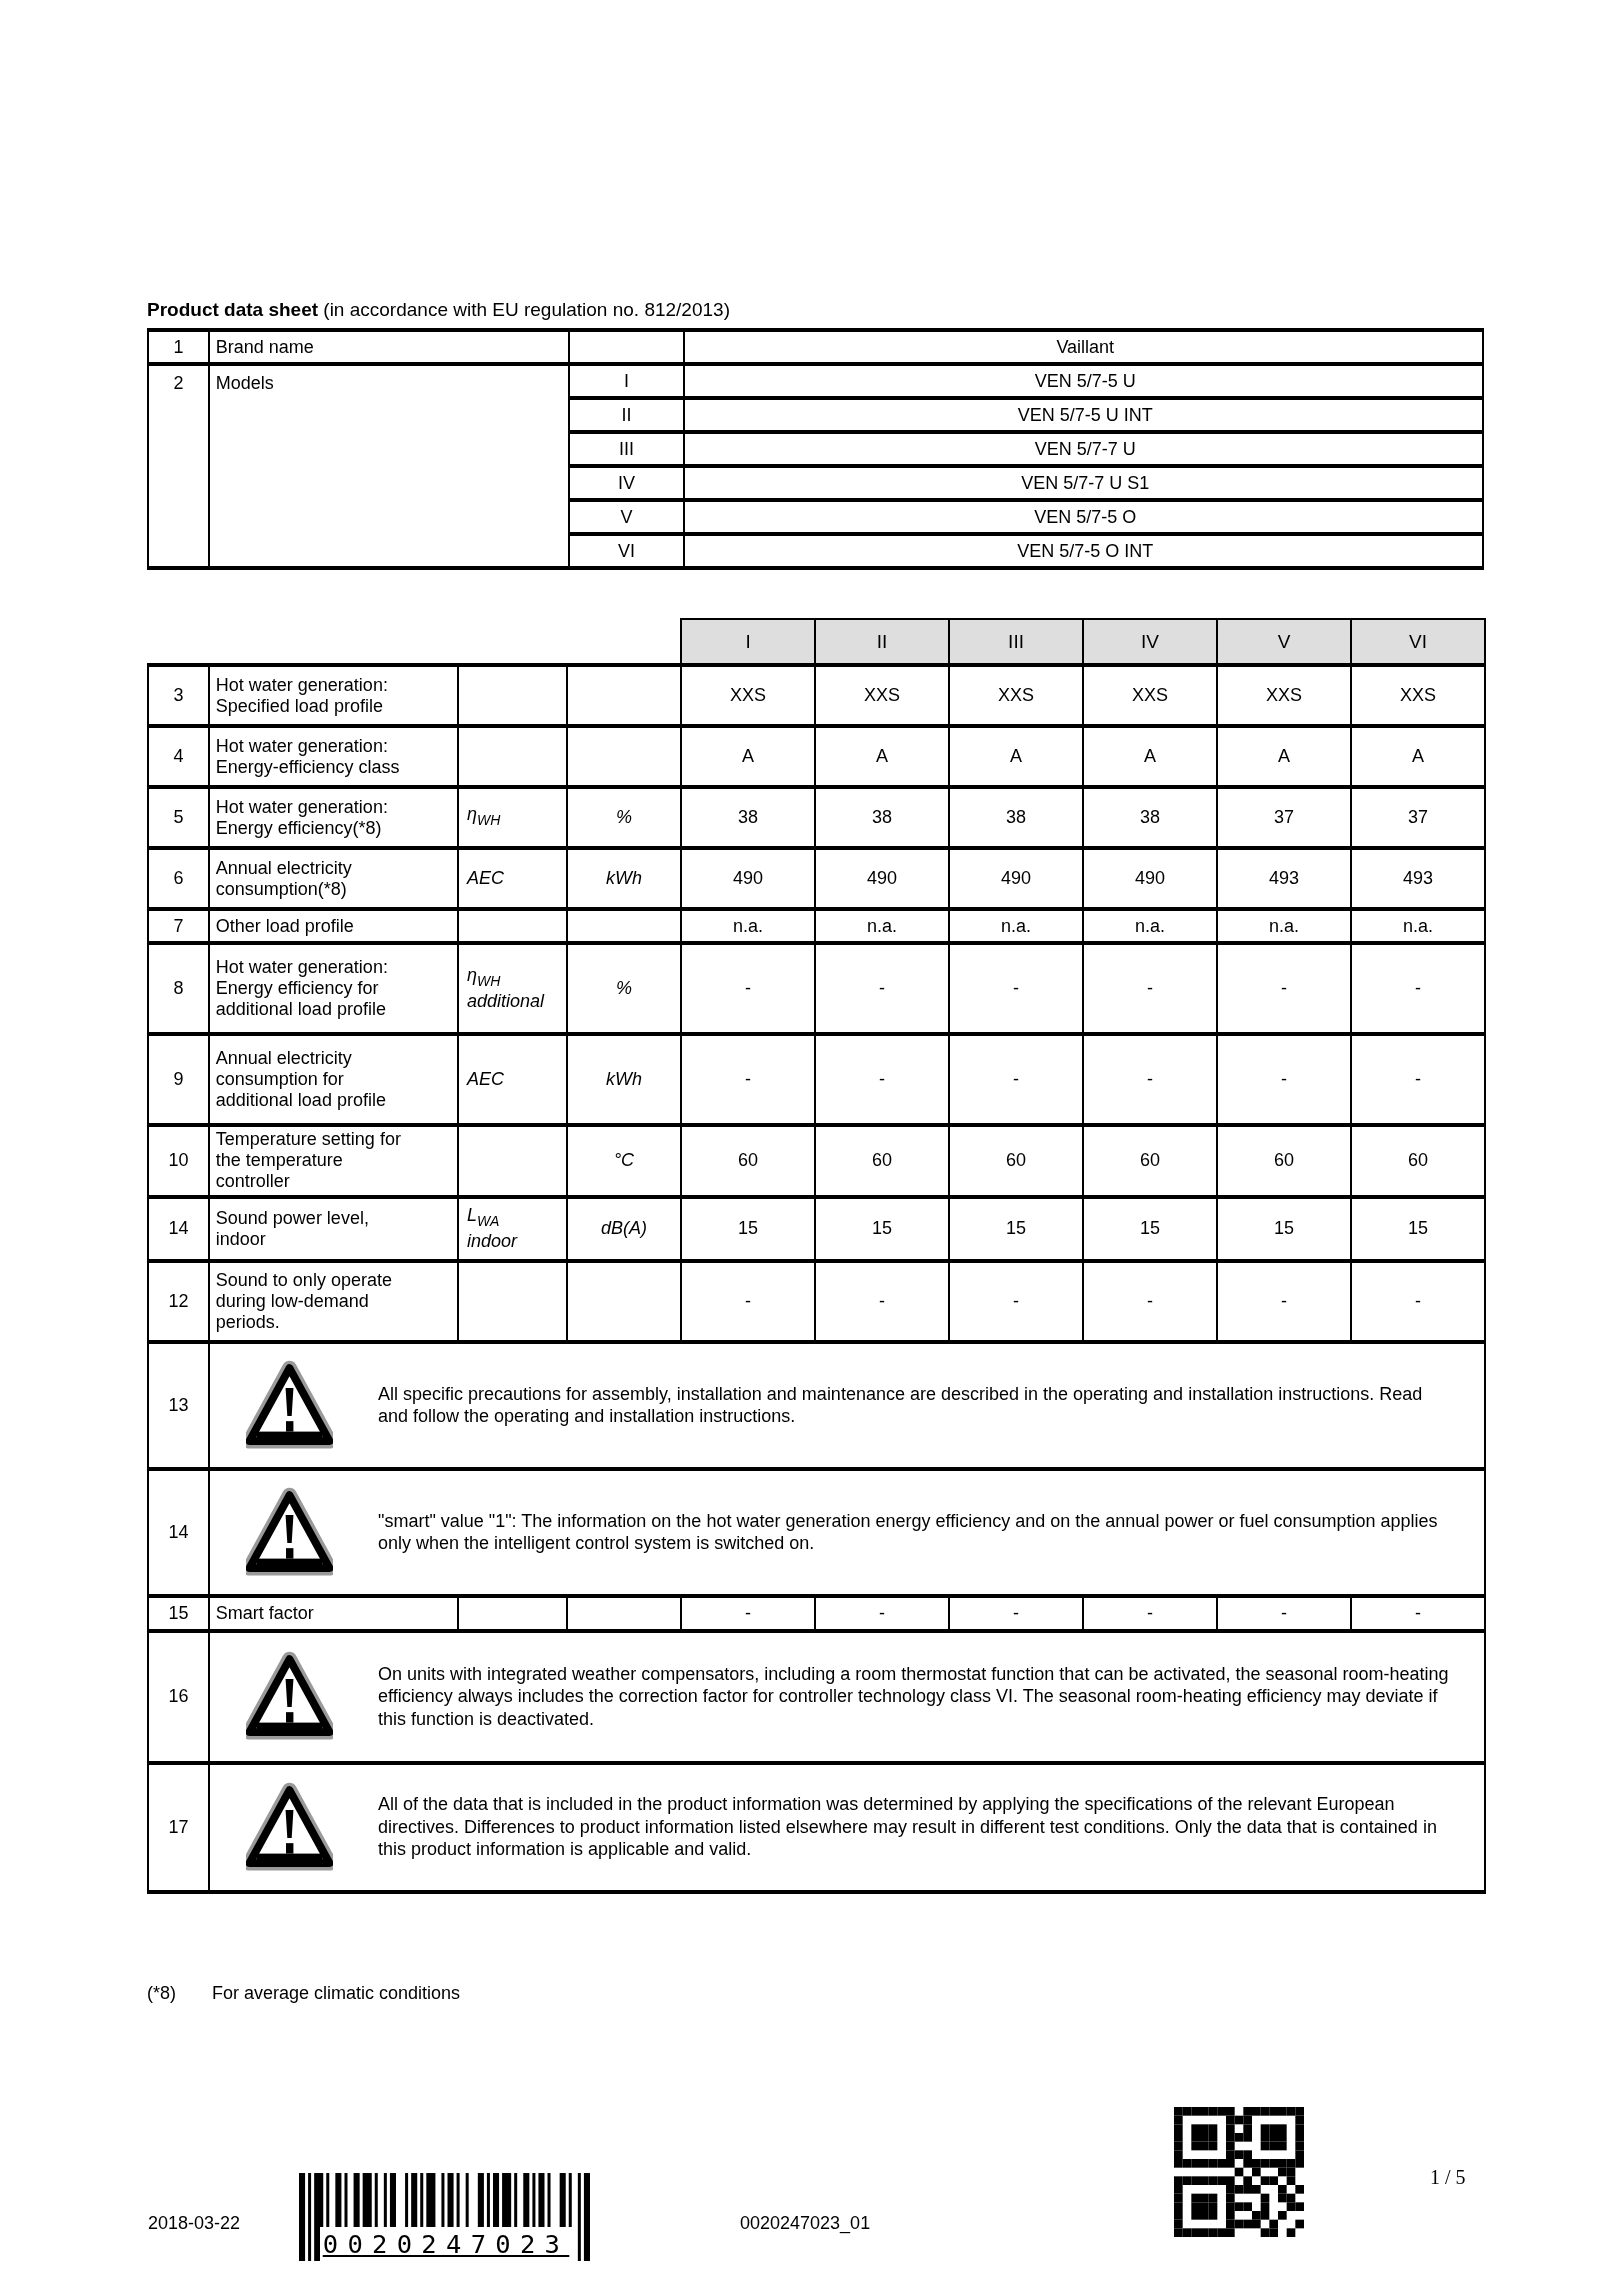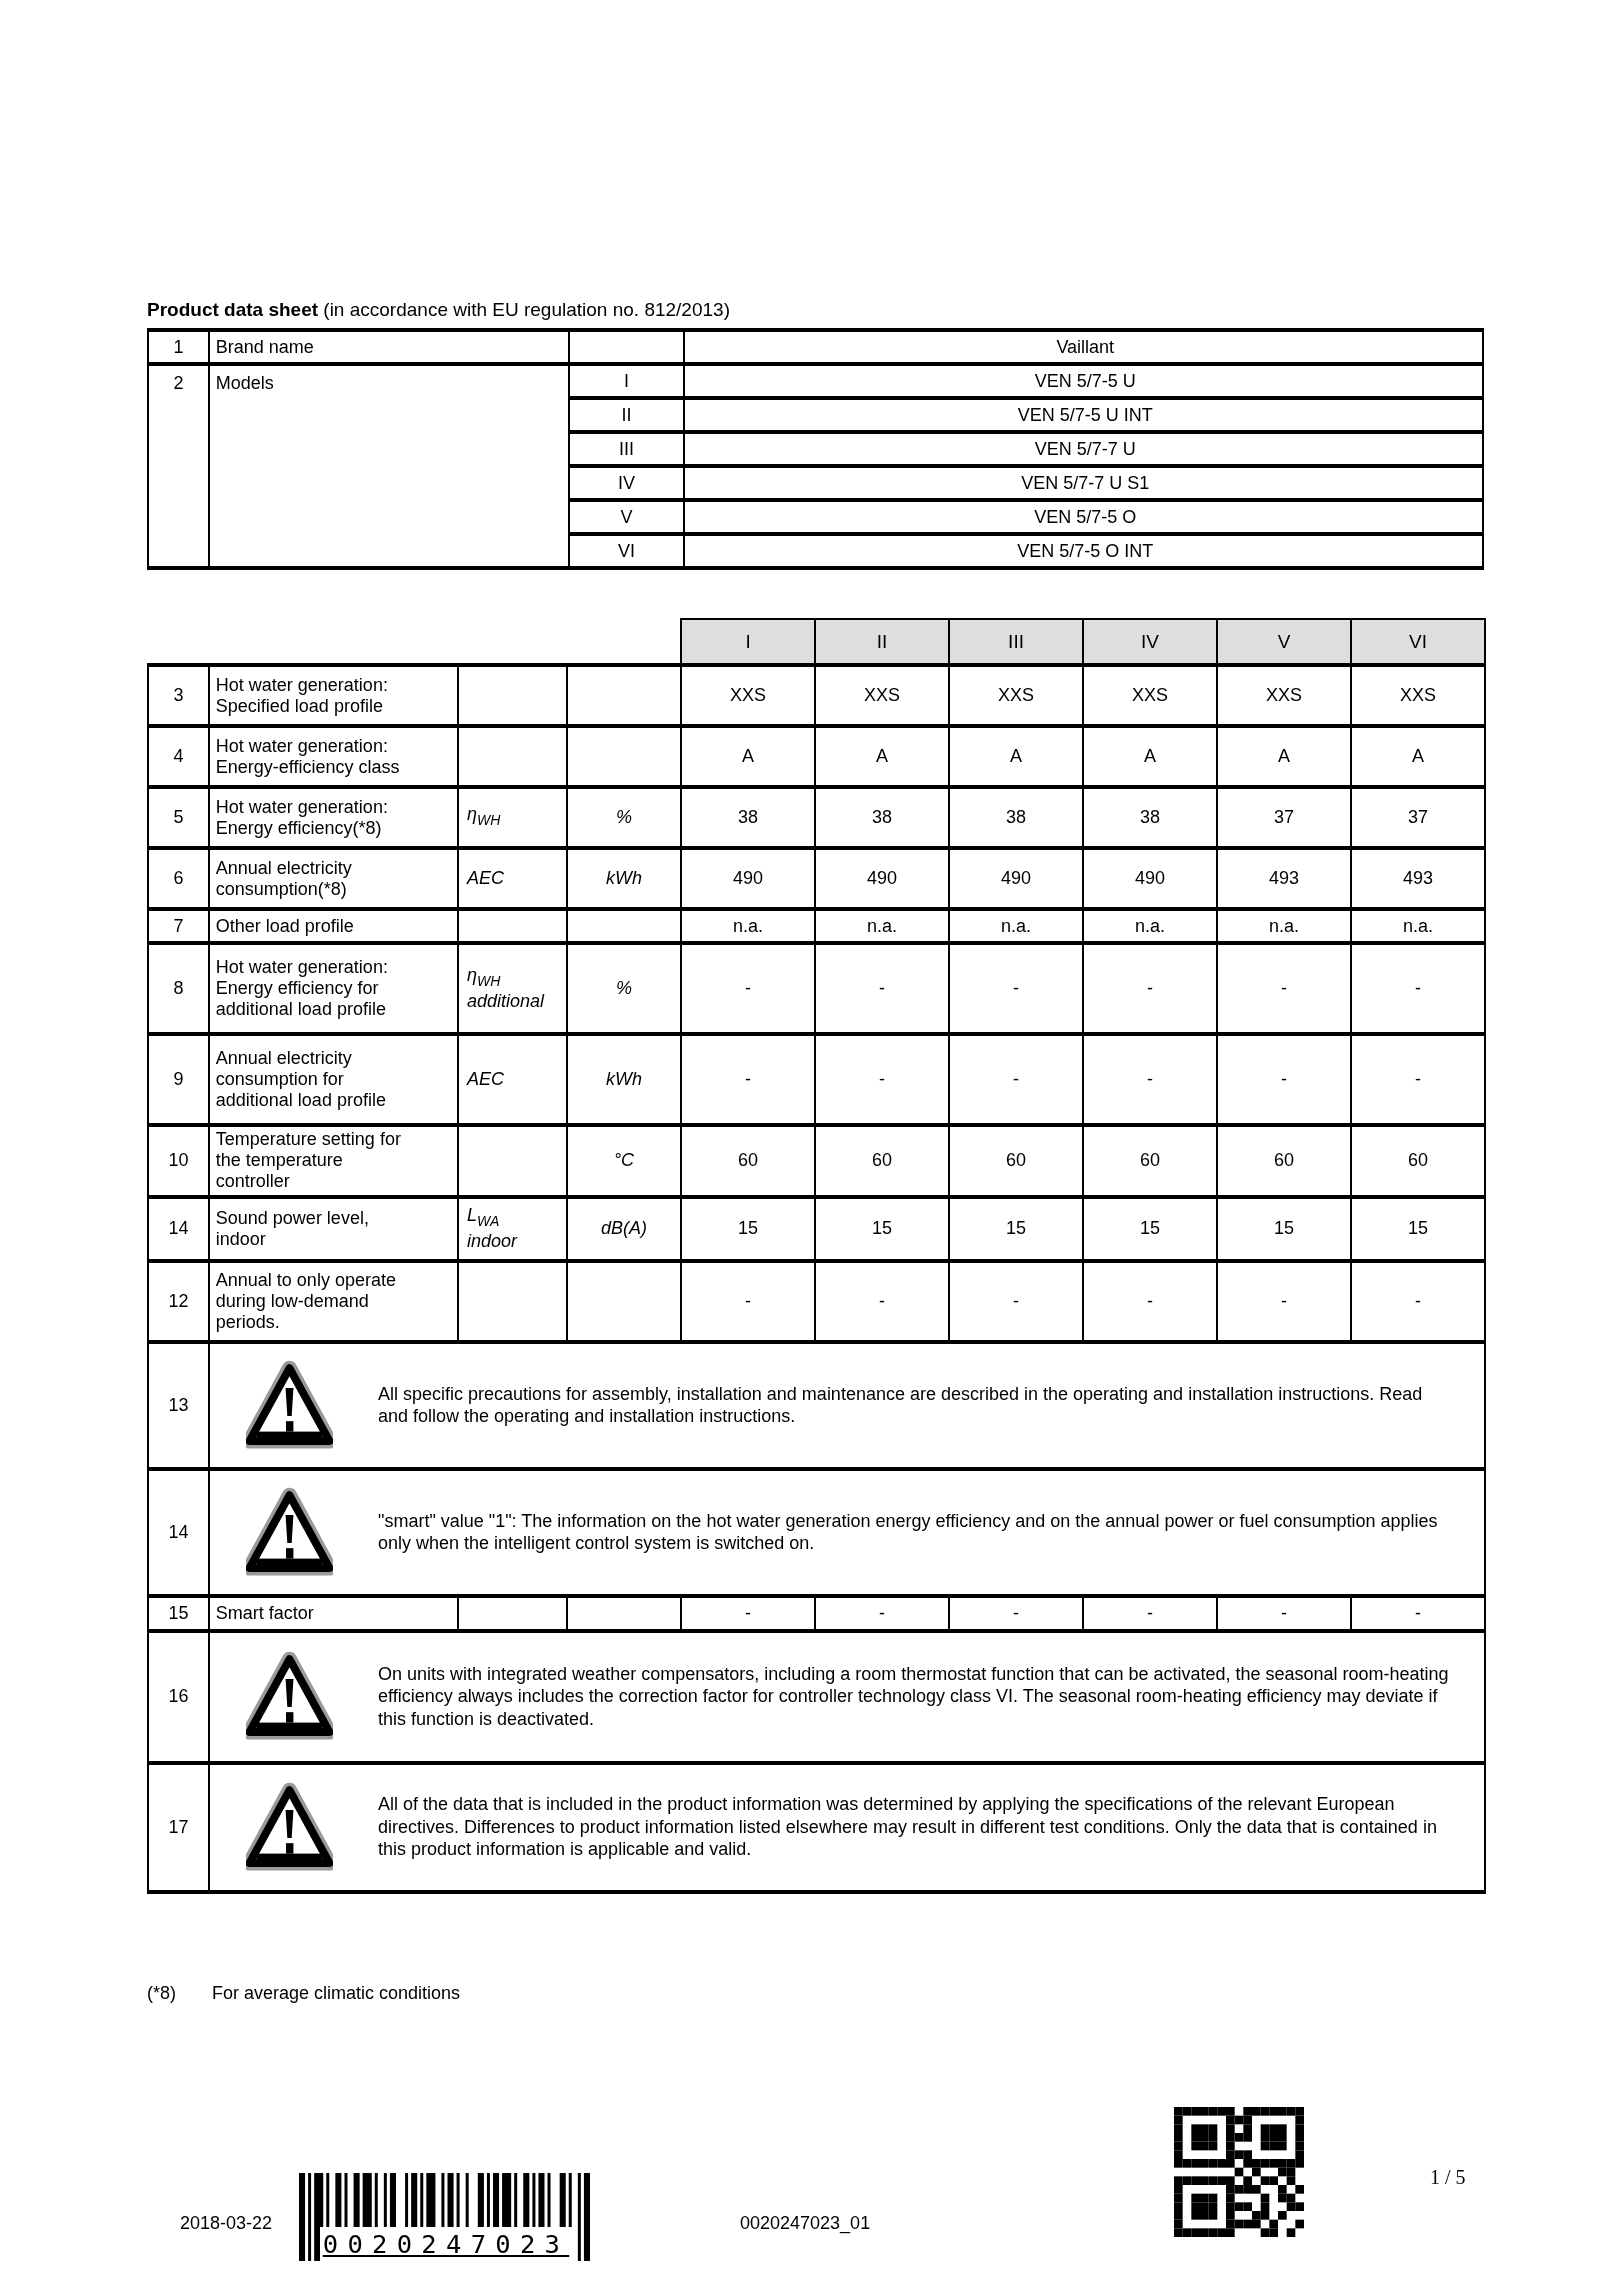--- a/index.html
+++ b/index.html
@@ -51,21 +51,21 @@
   td.warn{padding:5.8px 8px;}
   .ww{display:flex;align-items:center;}
   .ww svg{flex:0 0 auto;margin-left:28px;}
   .wt{margin-left:45px;width:1071px;font-size:18px;line-height:22.6px;}
 
   
   .footnote{position:absolute;left:147px;top:1983px;font-size:18px;display:flex;}
   .fn-marker{display:inline-block;width:65px;}
 
   
-  .footer-date{position:absolute;left:148px;top:2213px;font-size:18px;margin-left:32px;}
+  .footer-date{position:absolute;left:148px;top:2213px;font-size:18px;}
   .doc-number{position:absolute;left:740px;top:2213px;font-size:18px;}
   .page-indicator{
     position:absolute;left:1430px;top:2166px;
     font-family:"Liberation Serif","DejaVu Serif",serif;font-size:20px;
   }
   .barcode{position:absolute;left:299px;top:2173px;width:294px;height:88px;}
   .barcode svg{position:absolute;left:0;top:0;}
   .barcode-digits{
     position:absolute;left:21px;top:54px;width:252px;height:34px;
     background:#fff;text-align:center;
@@ -277,21 +277,21 @@
           <td class="unit">dB(A)</td>
           <td class="val">15</td>
           <td class="val">15</td>
           <td class="val">15</td>
           <td class="val">15</td>
           <td class="val">15</td>
           <td class="val">15</td>
         </tr>
         <tr style="height: 81px;">
           <td class="num">12</td>
-          <td class="lbl">Annual to only operate
+          <td class="lbl">Sound to only operate
 during low-demand
 periods.</td>
           <td class="sym"></td>
           <td class="unit"></td>
           <td class="val">-</td>
           <td class="val">-</td>
           <td class="val">-</td>
           <td class="val">-</td>
           <td class="val">-</td>
           <td class="val">-</td>

